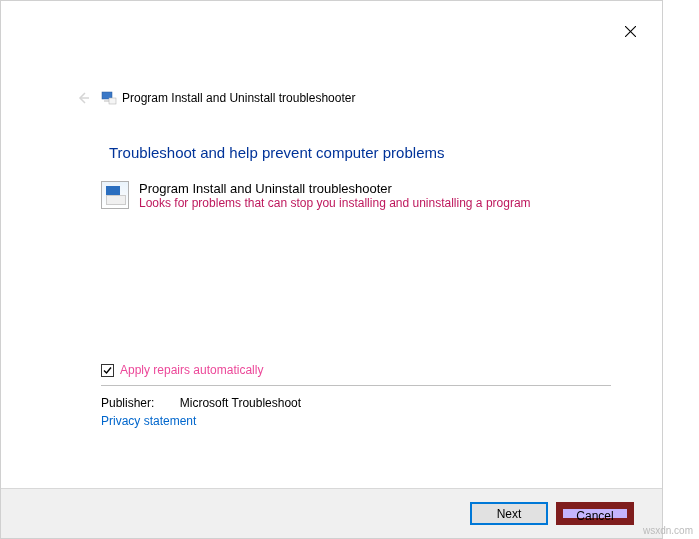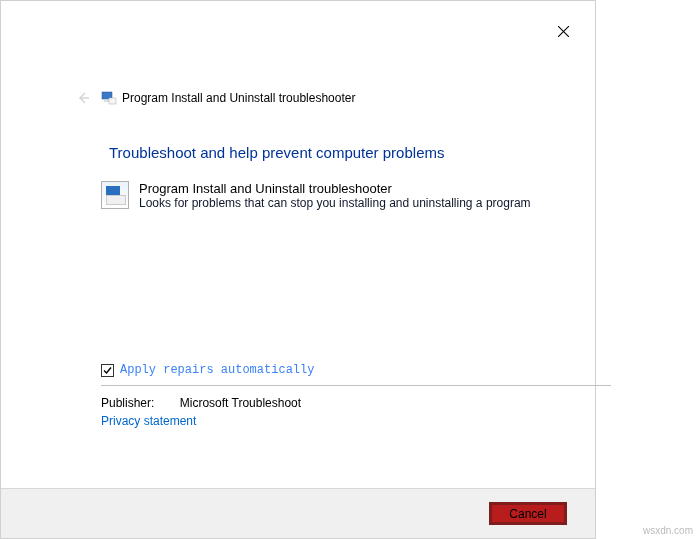--- a/index.html
+++ b/index.html
@@ -11,21 +11,21 @@
       font-family: "Segoe UI", Tahoma, sans-serif;
       font-size: 12px;
       background: #ffffff;
       color: #000000;
       width: 699px;
       height: 539px;
       position: relative;
       overflow: hidden;
     }
     .window {
-      width: 596px;
+      width: 663px;
       height: 539px;
       background: #ffffff;
       border: 1px solid #d0d0d0;
       position: relative;
     }
     .titlebar {
       height: 55px;
       position: relative;
     }
     .close-btn {
@@ -118,21 +118,21 @@
       display: flex;
       flex-direction: column;
     }
     .content-title {
       font-size: 13px;
       color: #000;
       font-weight: 400;
     }
     .content-desc {
       font-size: 12px;
-      color: #0f172a;
+      color: #be185d;
       font-weight: 400;
     }
     .checkbox-row {
       position: absolute;
       top: 362px;
       left: 100px;
       display: flex;
       align-items: center;
       gap: 6px;
     }
@@ -145,22 +145,21 @@
       align-items: center;
       justify-content: center;
       cursor: pointer;
     }
     .checkbox svg {
       width: 11px;
       height: 11px;
     }
     .checkbox-label {
       font-size: 12px;
-      color: #3b82f6;
-      font-family: Liberation Mono, monospace;
+      color: #ec4899;
     }
     .divider {
       position: absolute;
       top: 384px;
       left: 100px;
       width: 510px;
       height: 1px;
       background: #c0c0c0;
     }
     .publisher-row {
@@ -195,22 +194,22 @@
       align-items: center;
       justify-content: flex-end;
       padding-right: 28px;
       gap: 8px;
     }
     .btn {
       min-width: 78px;
       height: 23px;
       font-size: 12px;
       font-family: inherit;
-      background: #b91c1c;
-      border: 3px solid #7f1d1d;
+      background: #c4b5fd;
+      border: 7px solid #7f1d1d;
       cursor: pointer;
       padding: 0 10px;
     }
     .btn-primary {
       border: 2px solid #0078d7;
       background: #e1e1e1;
     }
     .watermark {
       position: absolute;
       bottom: 3px;
@@ -273,18 +272,19 @@
   <div class="divider"></div>
 
   <div class="publisher-row">
     <span class="publisher-label">Publisher:</span>
     <span>Microsoft Troubleshoot</span>
   </div>
 
   <div class="privacy-link">Privacy statement</div>
 
   <div class="footer">
+    <button class="btn btn-primary">Next</button>
     <button class="btn">Cancel</button>
   </div>
 
 </div>
 
 <div class="watermark">wsxdn.com</div>
 
 </body></html>

